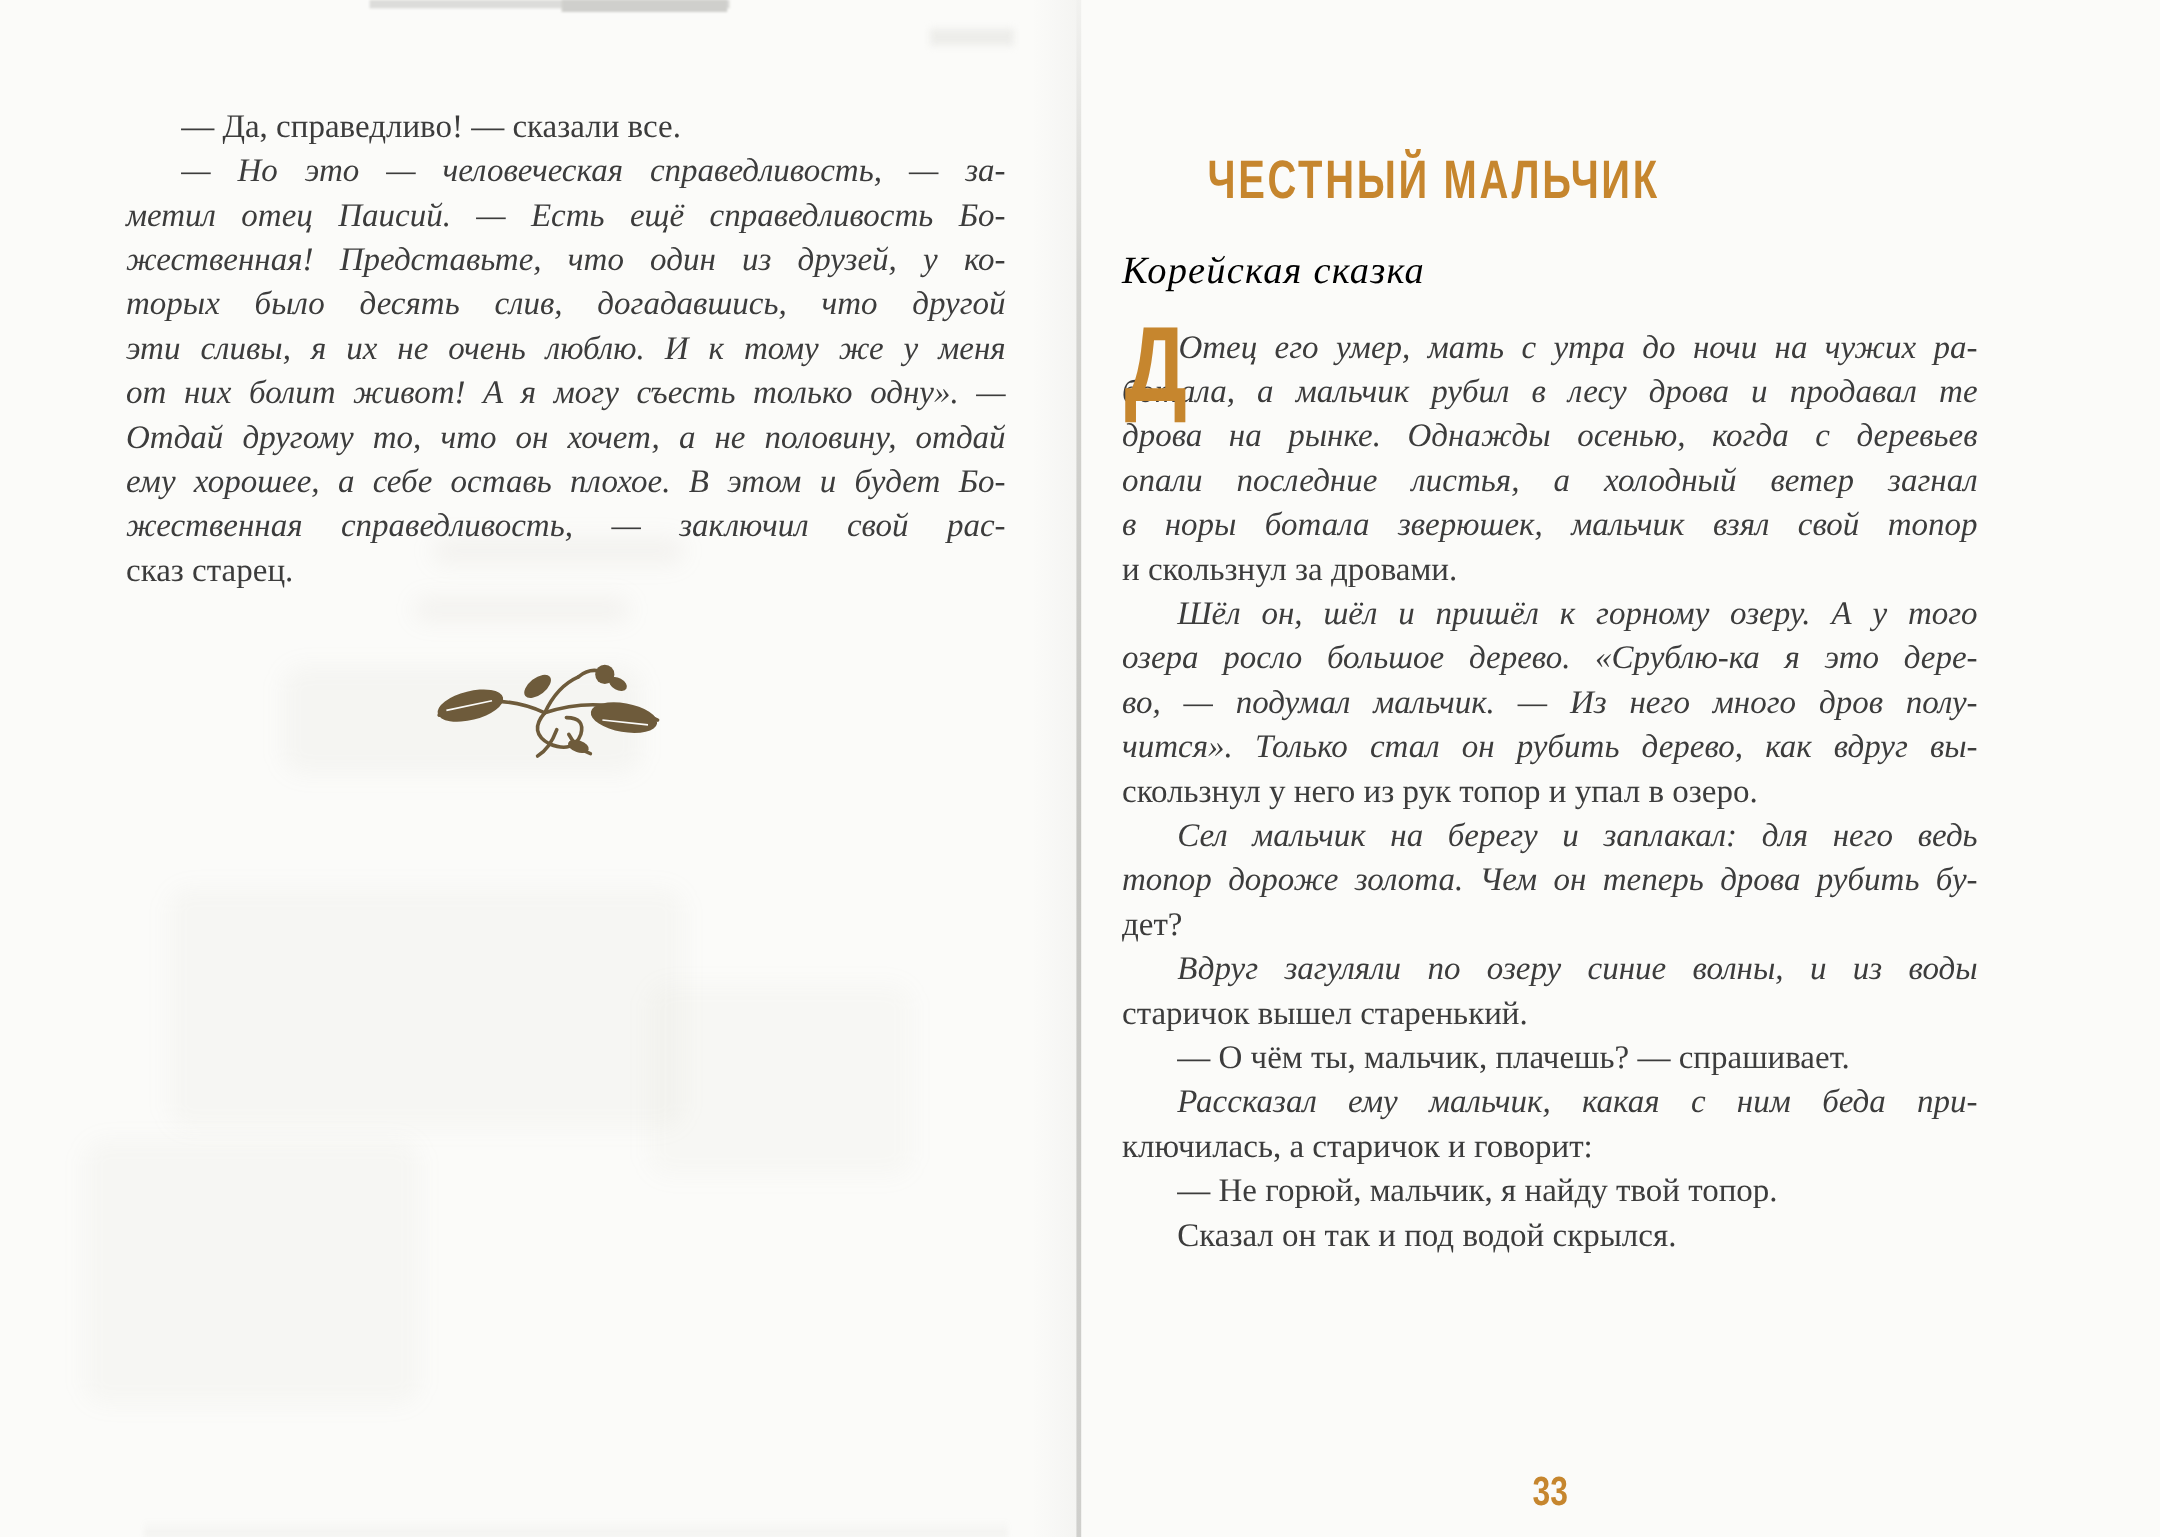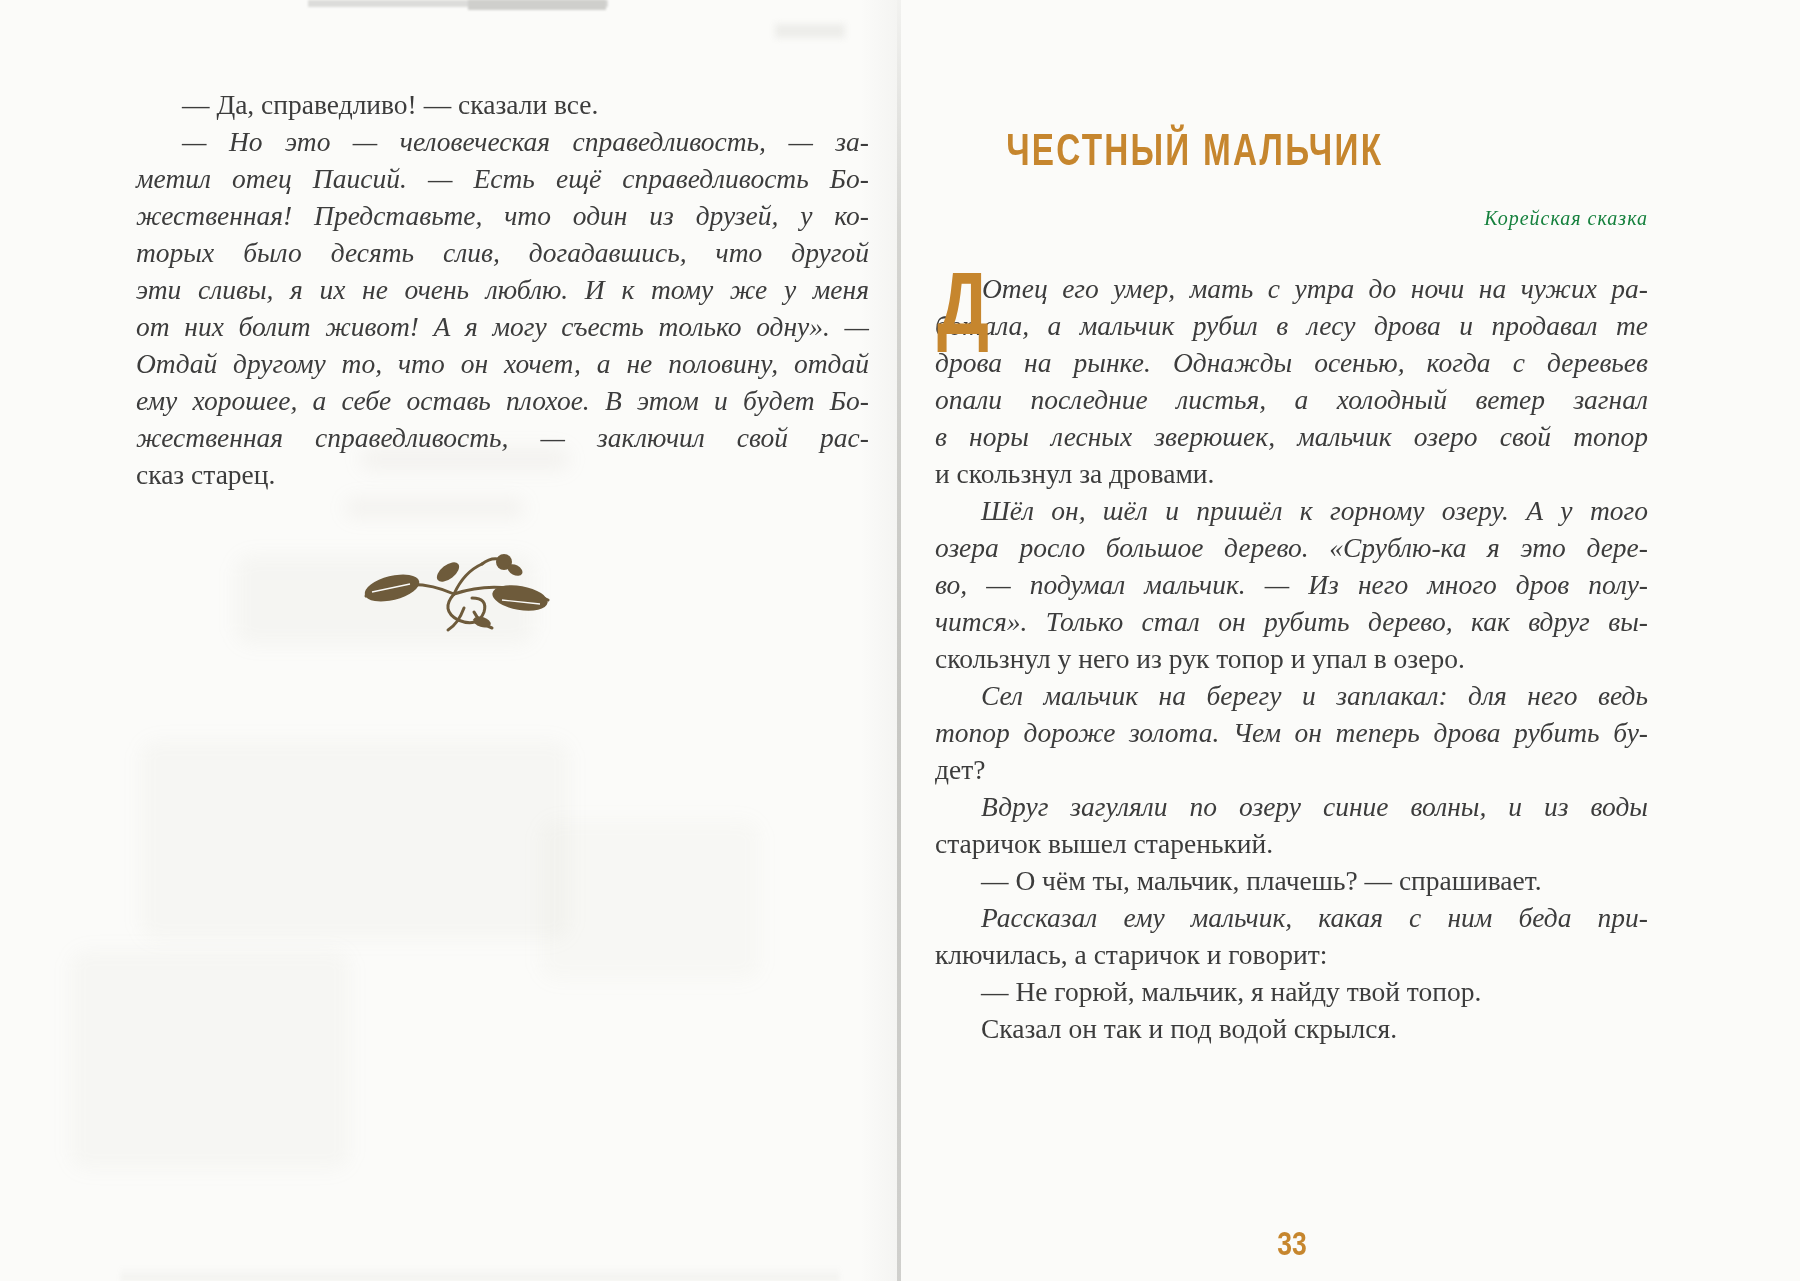--- a/index.html
+++ b/index.html
@@ -32,21 +32,21 @@
   .ghost{position:absolute;background:rgba(176,170,158,0.10);filter:blur(9px);border-radius:18px;}
   #ghost1{left:360px;top:448px;width:210px;height:22px;}
   #ghost2{left:345px;top:498px;width:180px;height:20px;}
   #ghost3{left:235px;top:555px;width:300px;height:90px;background:rgba(176,170,158,0.07);}
   #ghost4{left:140px;top:740px;width:430px;height:200px;background:rgba(176,170,158,0.06);}
   #ghost5{left:70px;top:950px;width:280px;height:220px;background:rgba(176,170,158,0.06);}
   #ghost6{left:540px;top:820px;width:220px;height:160px;background:rgba(176,170,158,0.05);}
 
   
   .col{position:absolute;font-size:27.5px;line-height:37px;}
-  #left-col{left:105px;top:86px;width:733px;margin-left:31px;}
+  #left-col{left:105px;top:86px;width:733px;}
   #right-body{left:935px;top:270px;width:713px;}
   .para{position:relative;margin:0;}
   .line{height:37px;white-space:normal;}
   .line.just{text-align:justify;text-align-last:justify;text-justify:inter-word;font-style:italic;}
   .line.indent{text-indent:46px;}
   .line.dc{padding-left:47px;}
   .dropcap{
     position:absolute;left:2px;top:-7px;
     font-family:"Liberation Sans","DejaVu Sans",sans-serif;
     font-weight:bold;font-size:89px;line-height:80px;
@@ -62,21 +62,21 @@
   #story-title .t{
     display:inline-block;
     font-family:"Liberation Sans","DejaVu Sans",sans-serif;
     font-weight:bold;font-size:45px;letter-spacing:3px;
     color:var(--accent);
     transform:scaleX(0.74);transform-origin:center;
     white-space:nowrap;
   }
   #story-subtitle{
     position:absolute;left:935px;top:207px;width:713px;
-    text-align:right;font-style:italic;font-size:20px;color:#15803d;
+    text-align:left;font-style:italic;font-size:32px;color:#000000;
     letter-spacing:1px;
   }
   #page-number{
     position:absolute;left:935px;top:1224px;width:713px;text-align:center;
   }
   #page-number .t{
     display:inline-block;
     font-family:"Liberation Sans","DejaVu Sans",sans-serif;
     font-weight:bold;font-size:34px;color:var(--accent);
     transform:scaleX(0.78);transform-origin:center;
@@ -150,21 +150,21 @@
   </div>
   <div id="story-subtitle">Корейская сказка</div>
 
   <div class="col" id="right-body">
       <div class="para">
         <span class="dropcap">Д</span>
         <div class="line just dc">Отец его умер, мать с утра до ночи на чужих ра-</div>
         <div class="line just">ботала, а мальчик рубил в лесу дрова и продавал те</div>
         <div class="line just">дрова на рынке. Однажды осенью, когда с деревьев</div>
         <div class="line just">опали последние листья, а холодный ветер загнал</div>
-        <div class="line just">в норы лесных зверюшек, мальчик озеро свой топор</div>
+        <div class="line just">в норы ботала зверюшек, мальчик взял свой топор</div>
         <div class="line">и скользнул за дровами.</div>
       </div>
       <div class="para">
         <div class="line just indent">Шёл он, шёл и пришёл к горному озеру. А у того</div>
         <div class="line just">озера росло большое дерево. «Срублю-ка я это дере-</div>
         <div class="line just">во, — подумал мальчик. — Из него много дров полу-</div>
         <div class="line just">чится». Только стал он рубить дерево, как вдруг вы-</div>
         <div class="line">скользнул у него из рук топор и упал в озеро.</div>
       </div>
       <div class="para">

